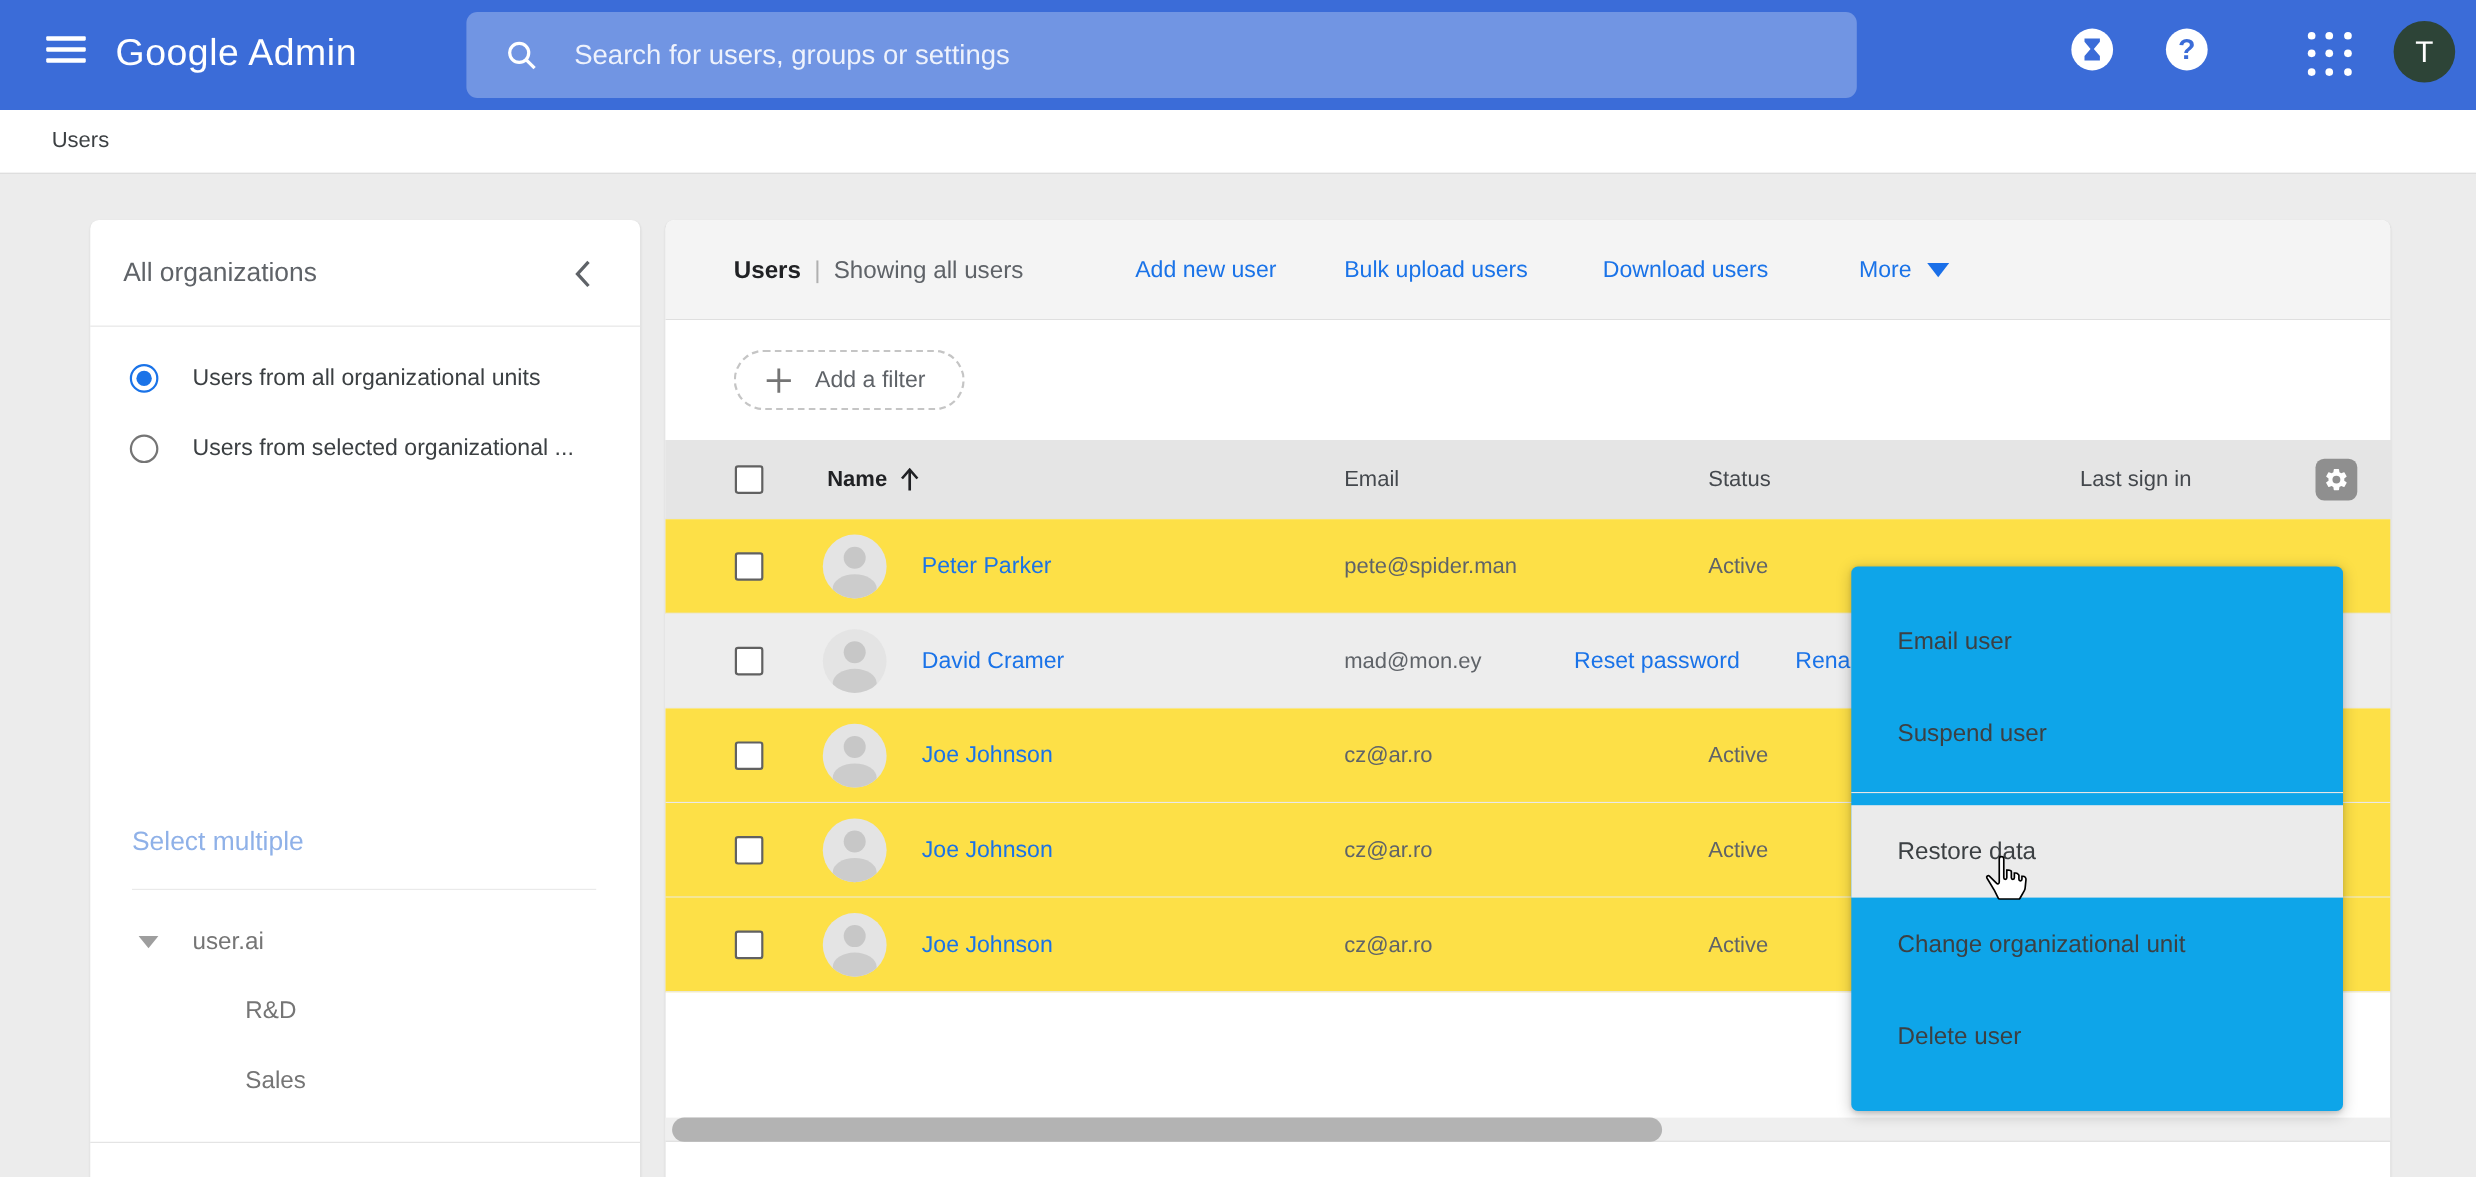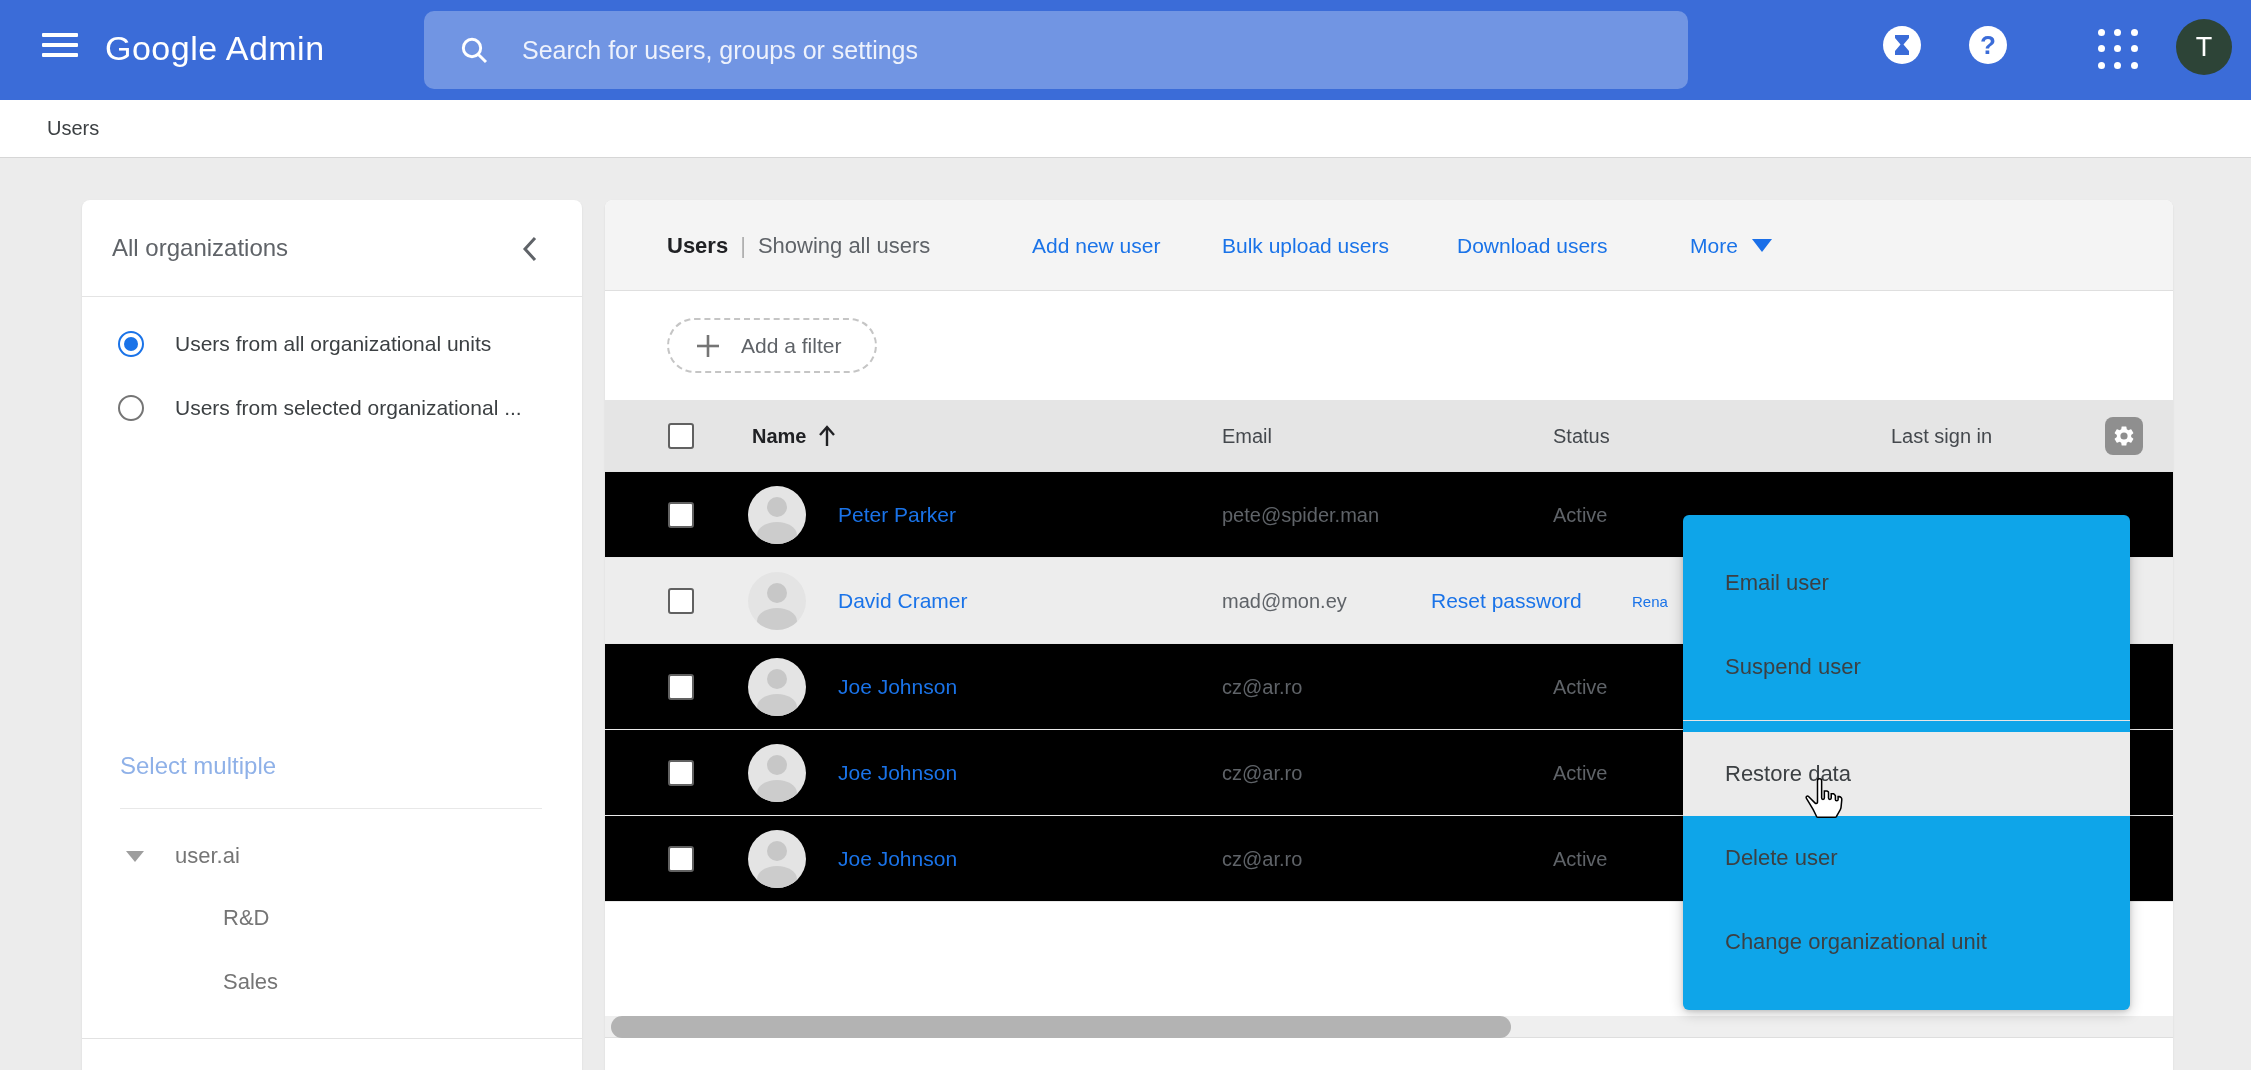--- a/index.html
+++ b/index.html
@@ -63,30 +63,30 @@
   .filter-chip { position:absolute; left:62px; top:27px; height:55px; padding:0 34px 0 26px; border:2px dashed #c5c5c5; border-radius:28px; display:flex; align-items:center; gap:20px; cursor:pointer; color:#5f6368; font-size:21px; white-space:nowrap; }
 
   
   .thead { position:relative; height:72px; background:#e5e5e5; border-bottom:1px solid #e3e3e3; }
   .thead .hlabel { position:absolute; top:0; height:72px; display:flex; align-items:center; font-size:20px; color:#44484d; }
   .checkbox { position:absolute; left:63px; top:50%; margin-top:-13px; width:26px; height:26px; border:2px solid #616161; border-radius:3px; background:#fff; cursor:pointer; }
   .h-name { left:147px; color:#202124 !important; font-weight:bold; gap:12px; }
   .h-email { left:617px; } .h-status { left:948px; } .h-last { left:1286px; }
   .gear-btn { position:absolute; left:1500px; top:17px; width:38px; height:38px; background:#8f8f8f; border-radius:8px; display:flex; align-items:center; justify-content:center; cursor:pointer; }
 
-  .trow { position:relative; height:86px; border-bottom:1px solid #e9e9e9; background:#000000; }
+  .trow { position:relative; height:86px; border-bottom:1px solid #e9e9e9; background:#fde047; }
   .trow.hovered { background:#ededed; }
   .row-avatar { position:absolute; left:143px; top:14px; width:58px; height:58px; border-radius:50%; background:#e4e4e4; overflow:hidden; }
   .row-avatar .head { position:absolute; left:19px; top:11px; width:20px; height:20px; border-radius:50%; background:#c7c7c7; }
   .row-avatar .body { position:absolute; left:9px; top:36px; width:40px; height:26px; border-radius:50%; background:#cccccc; }
   .cell { position:absolute; top:0; height:86px; display:flex; align-items:center; font-size:20px; color:#5f6368; white-space:nowrap; }
   .c-name { left:233px; font-size:21px; color:#1a73e8; cursor:pointer; }
   .c-email { left:617px; } .c-status { left:948px; }
   .c-action1 { left:826px; font-size:21px; color:#1a73e8; cursor:pointer; }
-  .c-action2 { left:1027px; font-size:15px; color:#1a73e8; cursor:pointer; }
+  .c-action2 { left:1027px; font-size:21px; color:#1a73e8; cursor:pointer; }
 
   
   .hscroll { position:absolute; left:0; top:816px; width:100%; height:22px; background:#efefef; border-bottom:1px solid #dedede; }
   .hscroll .thumb { position:absolute; left:6px; top:0; width:900px; height:22px; background:#b3b3b3; border-radius:11px; cursor:pointer; }
 
   
   .ctx-menu { position:absolute; left:1683px; top:515px; width:447px; background:#0ea5e9; border-radius:6px; box-shadow:0 3px 14px rgba(0,0,0,0.22), 0 1px 4px rgba(0,0,0,0.12); padding:26px 0; z-index:50; }
   .ctx-item { height:84px; line-height:84px; padding-left:42px; font-size:22px; color:#3c4043; cursor:pointer; position:relative; white-space:nowrap; }
   .ctx-item.hl { background:#ebebeb; }
   .ctx-div { border-top:1px solid #e6e6e6; margin:11px 0; }
@@ -281,15 +281,15 @@
 <div class="ctx-menu">
   <div class="ctx-item">Email user</div>
   <div class="ctx-item">Suspend user</div>
   <div class="ctx-div"></div>
   <div class="ctx-item hl">
     <span>Restore data</span>
     <svg class="cursor-hand" width="44" height="44" viewBox="0 0 16 16">
       <path fill="#ffffff" stroke="#000000" stroke-width="0.55" d="M6.75 1a.75.75 0 0 1 .75.75V8a.5.5 0 0 0 1 0V5.467l.086-.004c.317-.012.637-.008.816.027.134.027.294.096.448.182.077.042.15.147.15.314V8a.5.5 0 0 0 1 0V6.435l.106-.01c.316-.024.584-.01.708.04.118.046.3.207.486.43.081.096.15.19.2.259V8.5a.5.5 0 1 0 1 0v-1h.342a1 1 0 0 1 .995 1.1l-.271 2.715a2.5 2.5 0 0 1-.317.991l-1.395 2.442a.5.5 0 0 1-.434.252H6.118a.5.5 0 0 1-.447-.276l-1.232-2.465-2.512-4.185a.517.517 0 0 1 .809-.631l2.41 2.41A.5.5 0 0 0 6 9.5V1.75A.75.75 0 0 1 6.75 1z"></path>
     </svg>
   </div>
+  <div class="ctx-item">Change organizational unit</div>
   <div class="ctx-item">Delete user</div>
-  <div class="ctx-item">Change organizational unit</div>
 </div>
 
 </body></html>

